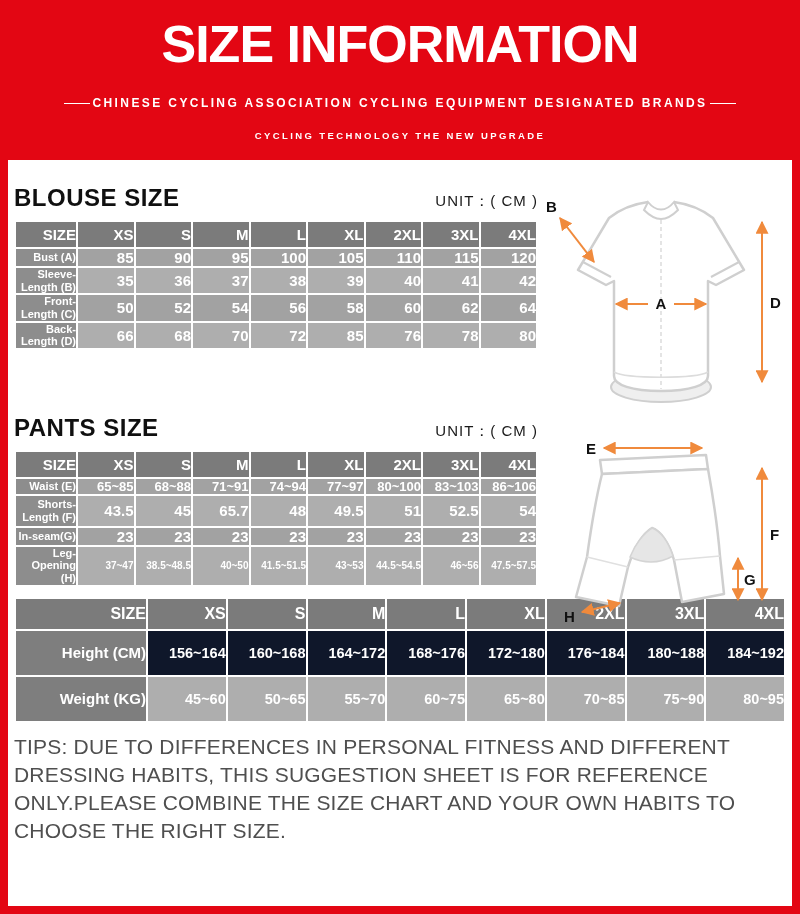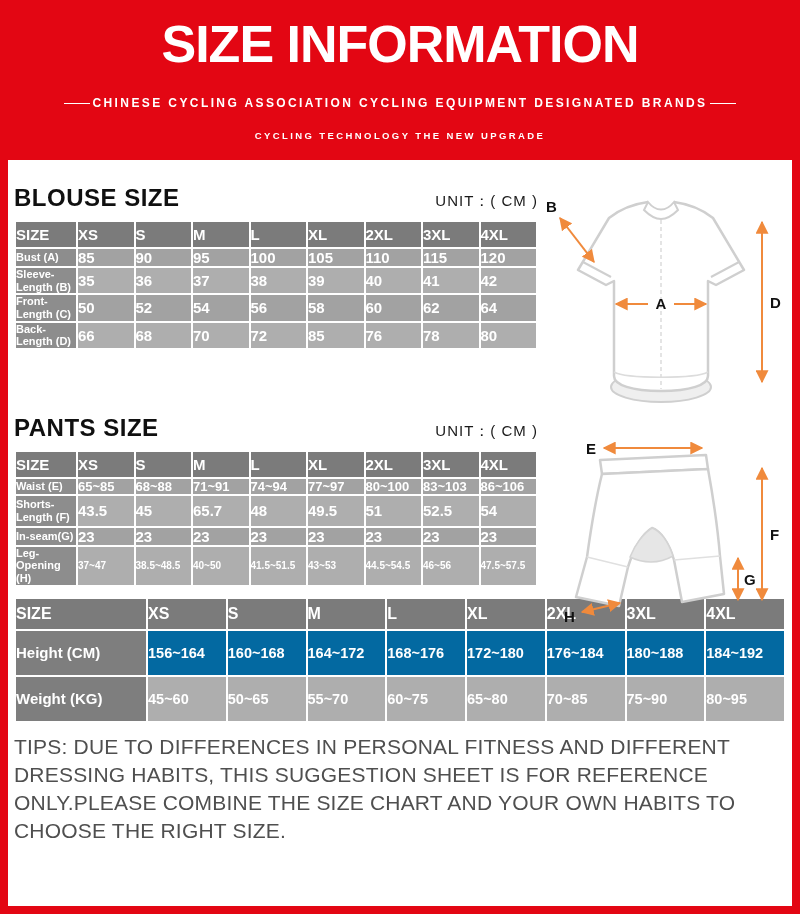--- a/index.html
+++ b/index.html
@@ -21,21 +21,21 @@
   .sec-head { display: flex; align-items: baseline; justify-content: space-between; width: 524px; margin-bottom: 8px; }
   h2 { font-size: 24px; font-weight: bold; color: #101010; letter-spacing: 0.5px; line-height: 28px; }
   .unit { font-size: 15px; color: #1a1a1a; letter-spacing: 1px; }
 
   .sec-pants { margin-top: 64px; }
   .sec-advice { margin-top: 10px; }
   .sec-advice .sec-head { width: 772px; margin-bottom: 10px; }
 
   
   table.size-table { border-collapse: separate; border-spacing: 2px; table-layout: fixed;
-                     text-align: left; color: #fff; font-weight: bold; }
+                     text-align: right; color: #fff; font-weight: bold; }
   .size-table th, .size-table td { overflow: hidden; vertical-align: middle; }
 
   .garment { width: 524px; }
   .garment thead th { height: 25px; font-size: 15px; background: #7b7b7b; }
   .garment thead th:first-child { width: 60px; }
   .garment tbody tr { height: 15px; }
   .garment tbody th { background: #8d8d8d; font-size: 11px; line-height: 1.15; white-space: pre-line; }
   .garment tbody td { font-size: 15px; }
   .garment tbody tr:nth-child(odd) td { background: #a2a2a2; }
   .garment tbody tr:nth-child(even) td { background: #aeaeae; }
@@ -44,21 +44,21 @@
   .pants-table tbody tr:nth-child(2) { height: 30px; border-radius: 7px; }
   .pants-table tbody tr:nth-child(4) { height: 32px; }
   .pants-table tbody tr:nth-child(4) td { font-size: 10px; }
 
   .advice-table { width: 772px; }
   .advice-table thead th { height: 30px; font-size: 16px; background: #7b7b7b; }
   .advice-table thead th:first-child { width: 130px; }
   .advice-table tbody tr { height: 44px; }
   .advice-table tbody th { background: #7e7e7e; font-size: 15px; }
   .advice-table tbody td { font-size: 14.5px; }
-  .advice-table tbody tr:nth-child(1) td { background: #0369a1; }
+  .advice-table tbody tr:nth-child(1) td { background: #0f172a; }
   .advice-table tbody tr:nth-child(2) td { background: #aeaeae; }
 
   
   .tips { margin-top: 10px; width: 772px; font-size: 21px; line-height: 1.33; color: #4f4f4f;
           letter-spacing: 0.2px; }
 
   
   .jersey-illustration { position: absolute; top: 26px; right: 4px; }
   .shorts-illustration { position: absolute; top: 280px; right: 6px; }
   svg text { font-family: "Liberation Sans", "DejaVu Sans", sans-serif; }

